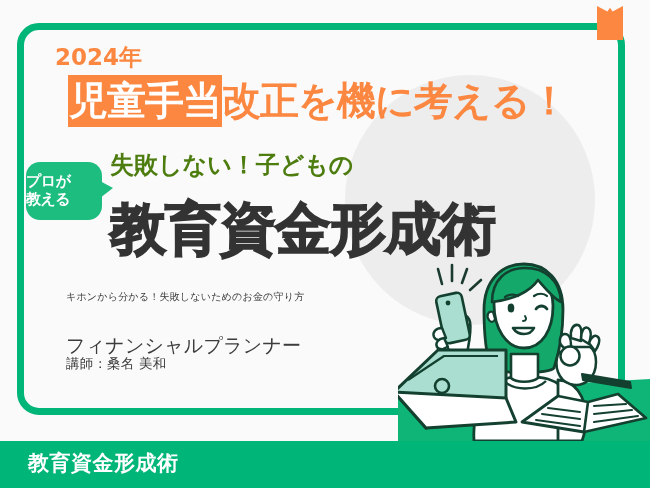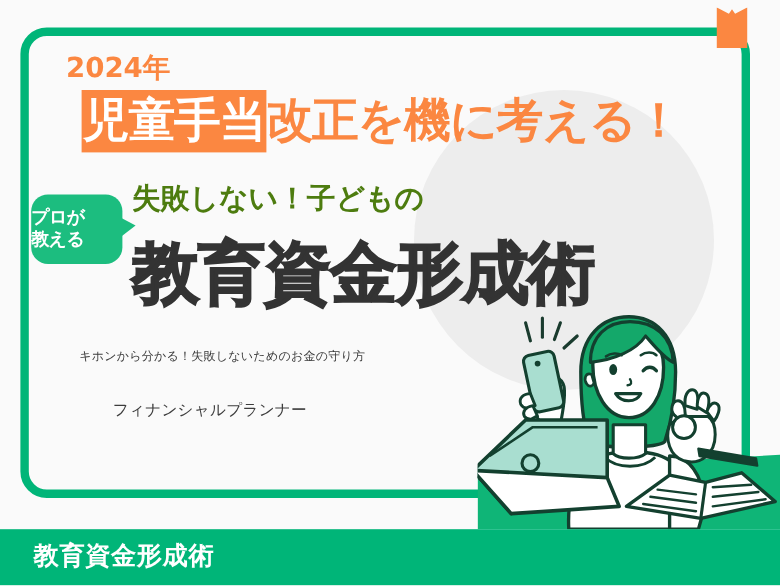--- a/index.html
+++ b/index.html
@@ -171,25 +171,24 @@
     color: #3c3c3c;
     letter-spacing: 0.2px;
     white-space: nowrap;
     font-weight: normal;
   }
 
   .speaker-role {
     position: absolute;
     left: 66px;
     top: 333px;
-    font-size: 13px;
+    font-size: 19px;
     color: #3c3c3c;
     letter-spacing: 0.2px;
     white-space: nowrap;
-    margin-left: 28px;
   }
   .speaker-name {
     position: absolute;
     left: 66px;
     top: 355px;
     font-size: 13.5px;
     color: #3c3c3c;
     letter-spacing: 0.2px;
     white-space: nowrap;
   }
@@ -251,20 +250,21 @@
     </div>
 
     <div class="headline-2">失敗しない！子どもの</div>
 
     <div class="headline-3">教育資金形成術</div>
 
     <div class="subcopy">キホンから分かる！失敗しないためのお金の守り方</div>
 
     <div class="speaker-role">フィナンシャルプランナー</div>
 
+    <div class="speaker-name">講師：桑名 美和</div>
 
   </div>
 
   <div class="illustration">
     <svg width="252" height="191" viewBox="0 0 252 191" xmlns="http://www.w3.org/2000/svg">
 
       <path d="M0 143 L252 129 L252 191 L0 191 Z" fill="#0fb577"></path>
 
       <g stroke="#1a3b2e" stroke-width="2.6" stroke-linecap="round" fill="none">
         <line x1="44" y1="34" x2="40" y2="19"></line>

